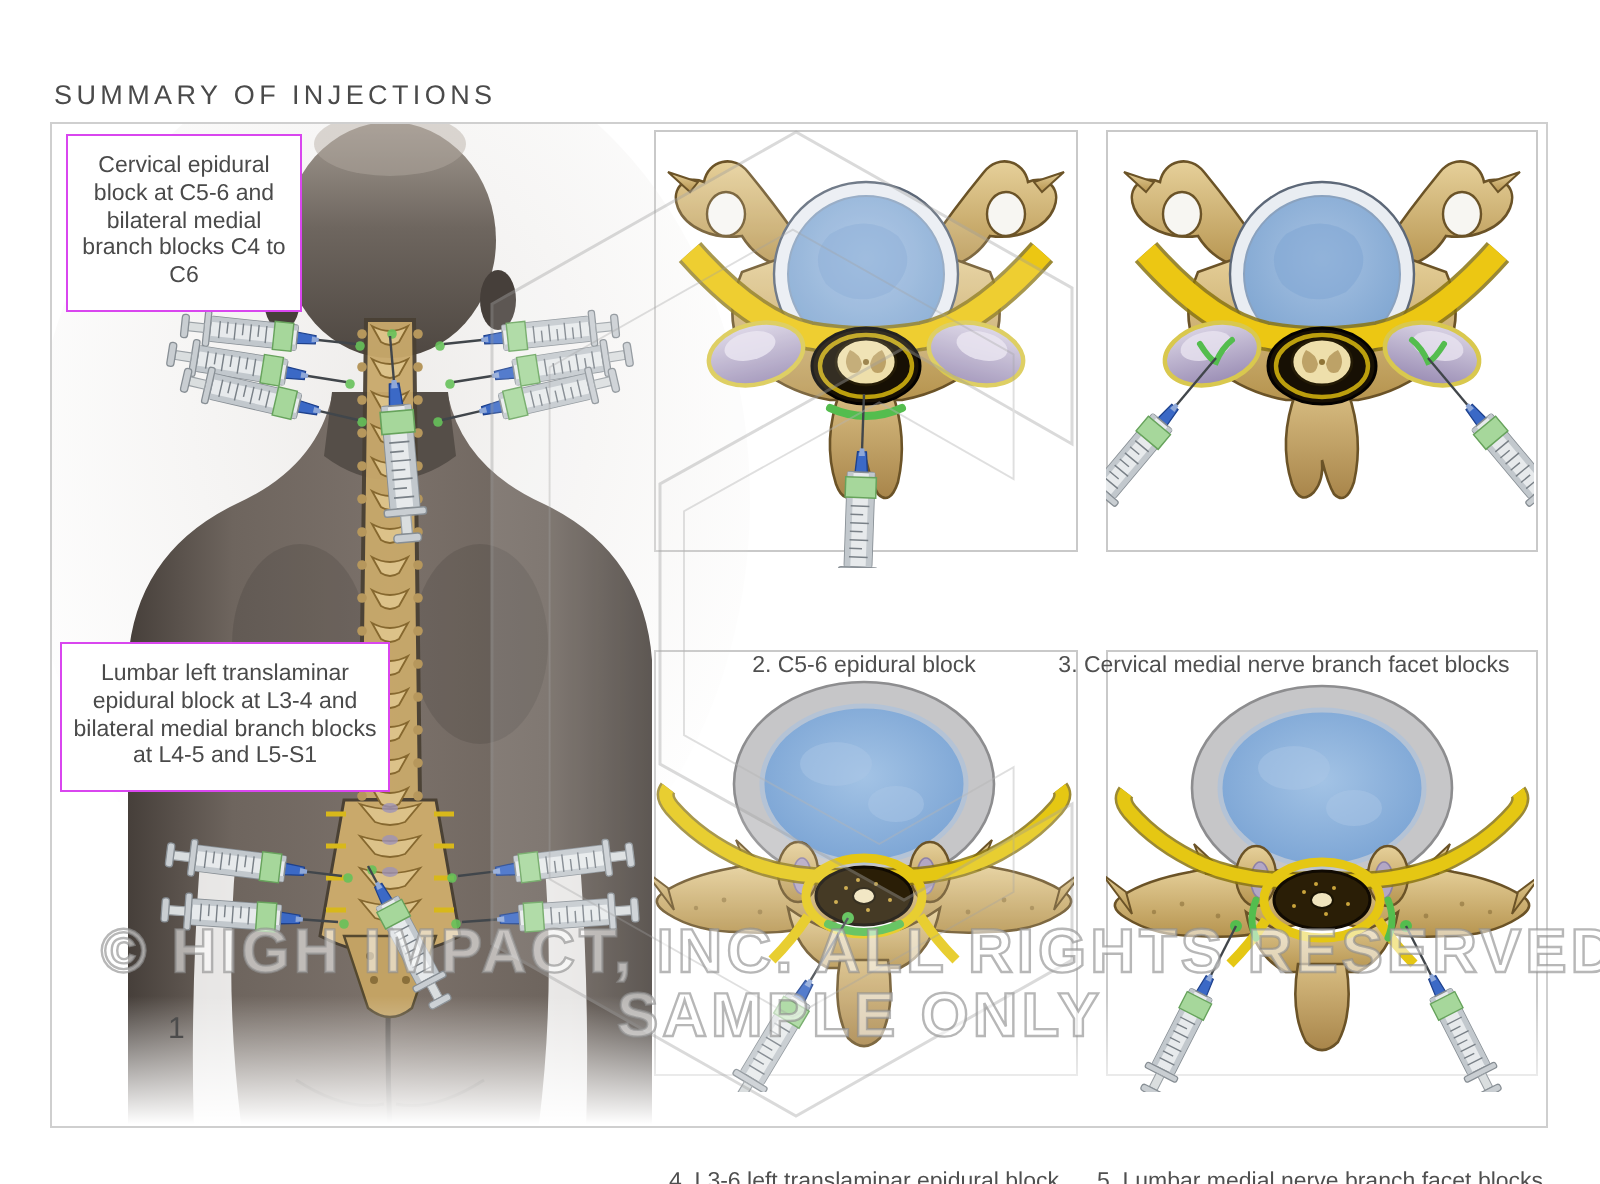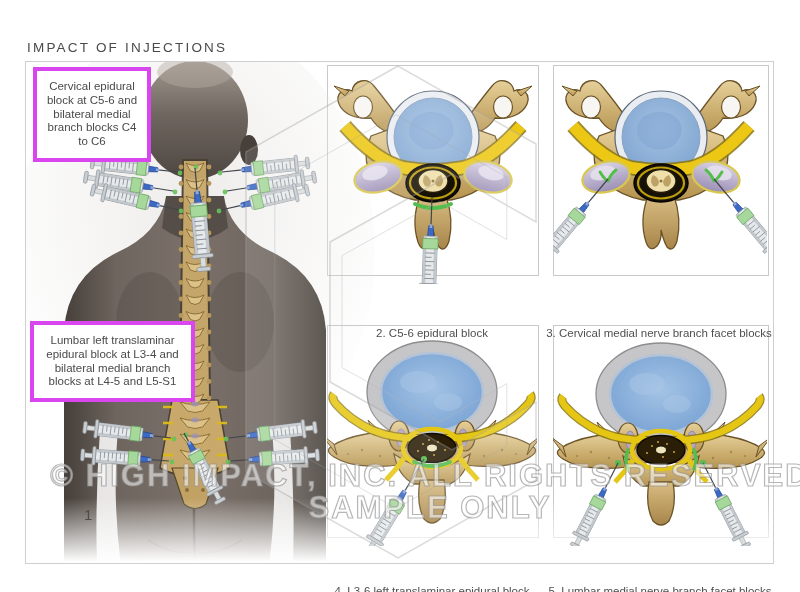--- a/index.html
+++ b/index.html
@@ -8,27 +8,27 @@
   .title{position:absolute;left:27px;top:40px;font-size:13.5px;letter-spacing:2.2px;
          color:#4a4a4a;font-weight:500;}
   .outer-box{position:absolute;left:25px;top:61px;width:747px;height:501px;
              border:1px solid #cfcfcf;background:#ffffff;}
   .panel{position:absolute;border:1px solid #c9c9c9;background:#ffffff;}
   #p2box{left:327px;top:65px;width:210px;height:209px;}
   #p3box{left:553px;top:65px;width:214px;height:209px;}
   #p4box{left:327px;top:325px;width:210px;height:211px;}
   #p5box{left:553px;top:325px;width:214px;height:211px;}
   .art{position:absolute;left:0;top:0;}
-  .ann-box{position:absolute;background:#ffffff;border:4px solid #d946ef;color:#4a4a4a;
+  .ann-box{position:absolute;background:#ffffff;border:1px solid #d946ef;color:#4a4a4a;
            font-size:11.5px;line-height:1.2;text-align:center;padding:9px 5px;box-sizing:border-box;}
   #ann1{left:33px;top:67px;width:118px;}
   #ann2{left:30px;top:321px;width:165px;}
   .caption{position:absolute;color:#4f4f4f;font-size:11.5px;text-align:center;margin-top:40px;}
   #cap2{left:317px;top:287px;width:230px;}
-  #cap3{left:542px;top:287px;width:234px;}
+  #cap3{left:525px;top:287px;width:234px;}
   #cap4{left:317px;top:545px;width:230px;}
   #cap5{left:543px;top:545px;width:234px;}
   .fig-num{position:absolute;left:84px;top:506px;font-size:15px;color:#4c4c4c;}
   .wm-line{position:absolute;left:30px;width:800px;text-align:center;font-weight:700;
            color:rgba(255,255,255,0.55);-webkit-text-stroke:1.2px rgba(145,145,145,0.65);
            letter-spacing:2px;pointer-events:none;}
   #wm1{top:458px;font-size:31px;}
   #wm2{top:490px;font-size:31px;}
 </style>
 </head>
@@ -590,21 +590,21 @@
     </g>
 
     <g opacity="0.42">
       <path d="M398,66 L246,152 L246,472 L398,558 L536,480 L536,402 L452,450 L330,382 L330,242
                L452,174 L536,222 L536,144 Z" fill="rgba(255,255,255,0.30)" stroke="#a8a8a8" stroke-width="1.5"></path>
       <path d="M398,66 L246,152 L246,472 L398,558 L536,480 L536,402 L452,450 L330,382 L330,242
                L452,174 L536,222 L536,144 Z" transform="translate(78,62) scale(0.8)" fill="none" stroke="#b5b5b5" stroke-width="1.2"></path>
     </g>
   </svg>
 
-  <div class="title">IMPACT OF INJECTIONS</div>
+  <div class="title">SUMMARY OF INJECTIONS</div>
   <div class="ann-box" id="ann1">Cervical epidural block at C5-6 and bilateral medial branch blocks C4 to C6</div>
   <div class="ann-box" id="ann2">Lumbar left translaminar epidural block at L3-4 and bilateral medial branch blocks at L4-5 and L5-S1</div>
   <div class="caption" id="cap2">2. C5-6 epidural block</div>
   <div class="caption" id="cap3">3. Cervical medial nerve branch facet blocks</div>
   <div class="caption" id="cap4">4. L3-6 left translaminar epidural block</div>
   <div class="caption" id="cap5">5. Lumbar medial nerve branch facet blocks</div>
   <div class="fig-num">1</div>
   <div class="wm-line" id="wm1">© HIGH IMPACT, INC. ALL RIGHTS RESERVED</div>
   <div class="wm-line" id="wm2">SAMPLE ONLY</div>
 </div>

